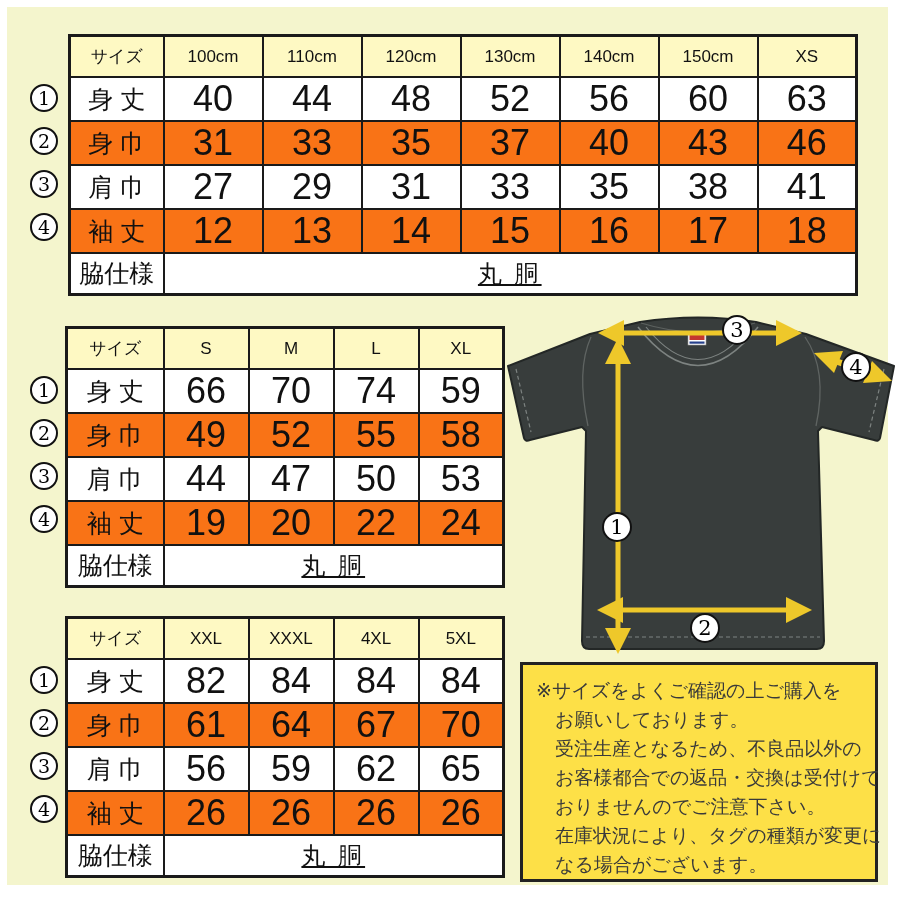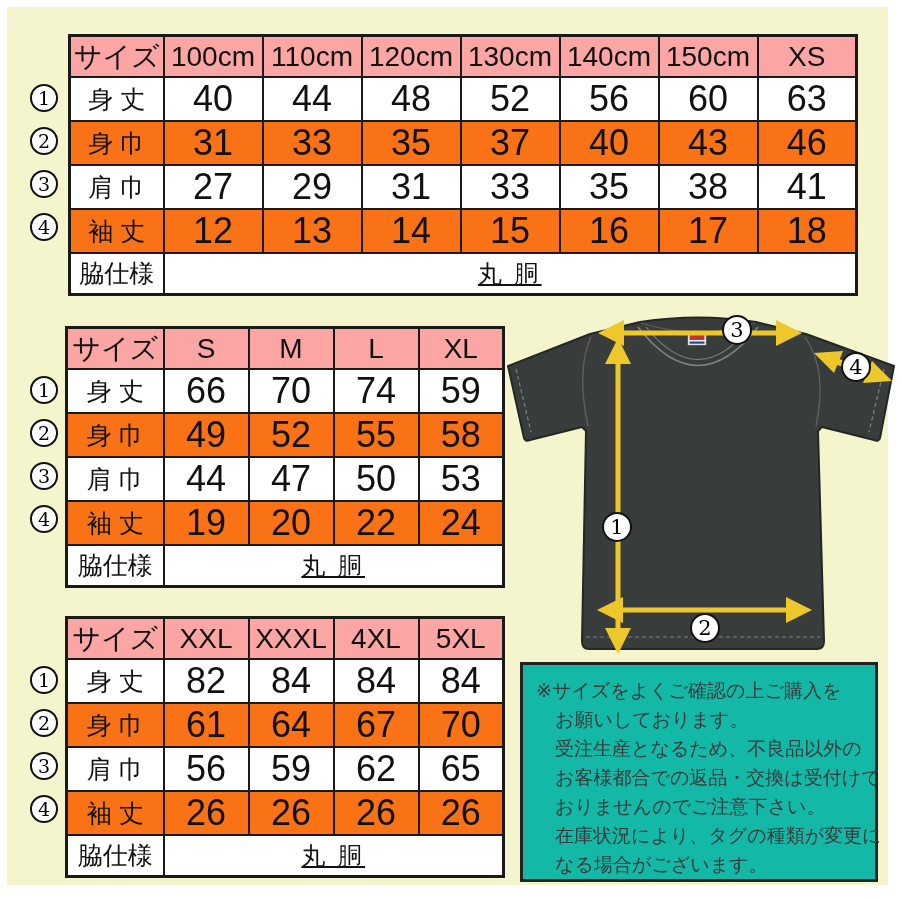--- a/index.html
+++ b/index.html
@@ -5,21 +5,21 @@
   html,body{margin:0;padding:0;background:#ffffff;}
   .page{position:relative;width:900px;height:900px;background:#ffffff;overflow:hidden;
         font-family:"Liberation Sans","DejaVu Sans",sans-serif;}
   .canvas{position:absolute;left:7px;top:7px;width:881px;height:878px;background:#f4f5cd;}
 
   
   table.size-table{position:absolute;border-collapse:collapse;table-layout:fixed;
                    background:#ffffff;border:3px solid #1a1a1a;}
   .size-table th,.size-table td{border:2px solid #1a1a1a;text-align:center;vertical-align:middle;
                    height:39px;padding:0;font-weight:normal;color:#111;}
-  .size-table tr.hdr th{background:#fca5a5;font-size:28px;}
+  .size-table tr.hdr th{background:#fef9c3;font-size:17px;}
   .size-table tr.alt{background:#f97316;}
   .size-table td.lbl{font-size:25px;}
   .size-table td.val{font-size:36px;}
   .size-table td.foot-val{font-size:24px;letter-spacing:3px;text-decoration:underline;}
   .t-top{left:68px;top:34px;width:787px;}
   .t-top col.c-label{width:94px;} .t-top col.c-data{width:99px;}
   .t-mid{left:65px;top:326px;width:437px;}
   .t-bottom{left:65px;top:616px;width:437px;}
   .t-mid col.c-label,.t-bottom col.c-label{width:97px;}
   .t-mid col.c-data,.t-bottom col.c-data{width:85px;}
@@ -28,21 +28,21 @@
   .marker{position:absolute;width:28px;height:28px;border-radius:50%;background:#fff;
           border:2px solid #111;box-sizing:border-box;display:flex;align-items:center;
           justify-content:center;font-family:"DejaVu Serif","Liberation Serif",serif;
           font-size:19px;line-height:1;color:#000;z-index:5;}
   .marker.big{width:30px;height:30px;font-size:21px;}
 
   
   .shirt-svg{position:absolute;left:500px;top:308px;width:400px;height:352px;z-index:2;}
 
   
-  .note{position:absolute;left:520px;top:662px;width:358px;height:220px;background:#14b8a6;
+  .note{position:absolute;left:520px;top:662px;width:358px;height:220px;background:#fde047;
         border:3px solid #222;box-sizing:border-box;padding:11px 6px 0 13px;color:#3a3a3a;}
   .note .line{font-size:19px;line-height:29px;white-space:nowrap;}
   .note .line.ind{padding-left:19px;}
 </style>
 </head>
 <body>
 
 <div class="page">
   <div class="canvas"></div>
 

